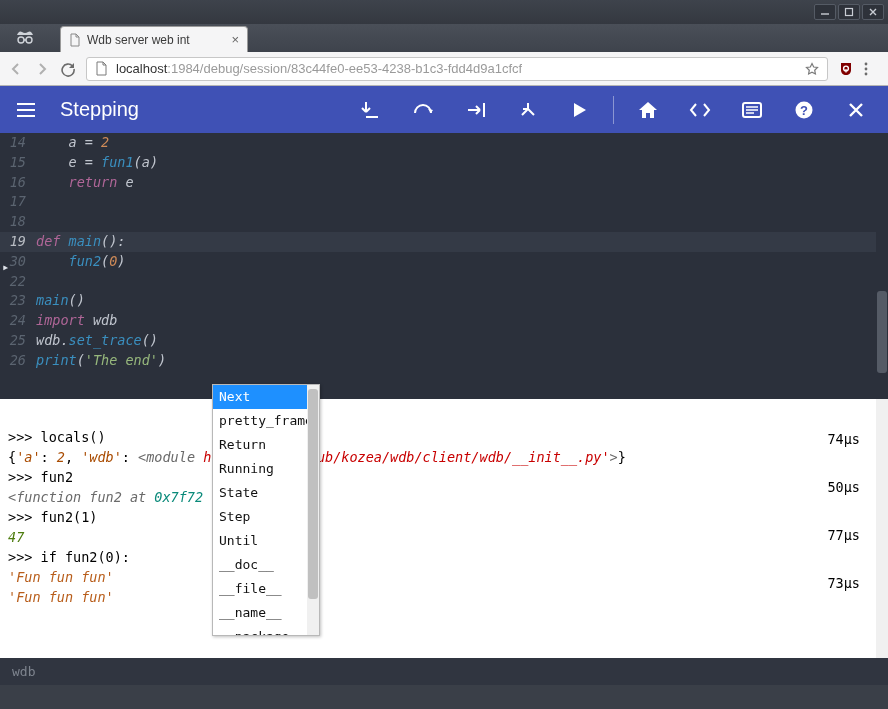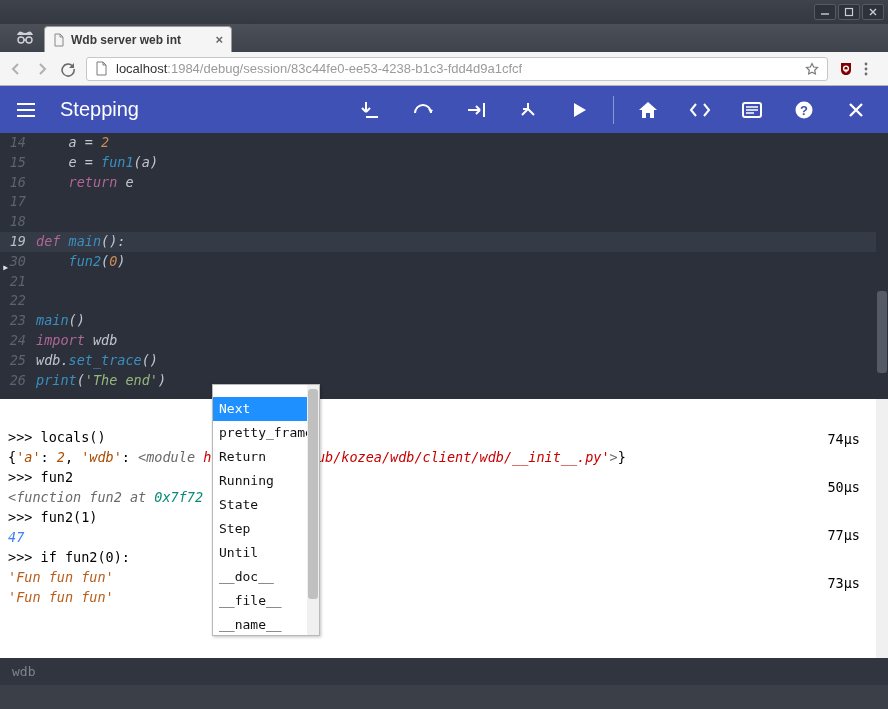--- a/index.html
+++ b/index.html
@@ -33,23 +33,22 @@
   border-radius: 2px;
 }
 
 
 .browser-chrome { background: #bfbfc0; }
 .tabbar {
   height: 28px;
   background: linear-gradient(#4a4f58, #3e434c);
   display: flex;
   align-items: flex-end;
-  padding-left: 44px;
+  padding-left: 60px;
   gap: 0;
-  font-weight: bold;
 }
 .incognito-icon {
   position: absolute;
   left: 14px;
   top: 29px;
   color: #cfd3d9;
 }
 .tab {
   height: 26px;
   background: #f5f5f6;
@@ -187,21 +186,21 @@
   overflow: hidden;
   position: relative;
 }
 .console .block { padding: 0 8px; }
 .console .timing {
   position: absolute;
   right: 28px;
   color: #000;
 }
 .con-prompt { color: #000; }
-.con-blue { color: #3b82f6; margin-top: 16px; }
+.con-blue { color: #4d7c0f; margin-top: 16px; }
 .con-ital { font-style: italic; }
 .con-grey { color: #6a6a6a; }
 .con-red { color: #c80000; }
 .con-brown { color: #a94b00; }
 .con-teal { color: #0a8a7a; }
 .con-str { color: #b85d1a; font-style: italic; }
 .con-scroll {
   position: absolute;
   right: 0; top: 0; bottom: 0;
   width: 12px;
@@ -219,21 +218,20 @@
   border: 1px solid #b8b8b8;
   box-shadow: 1px 1px 3px rgba(0,0,0,.25);
   font-family: "DejaVu Sans Mono", Menlo, Consolas, monospace;
   font-size: 13px;
   line-height: 24px;
   display: flex;
 }
 .ac-list {
   flex: 1;
   overflow: hidden;
-  margin-top: 12px;
 }
 .ac-item {
   padding: 0 6px;
   white-space: nowrap;
   overflow: hidden;
   color: #111;
   height: 24px;
 }
 .ac-item.sel {
   background: #1e90ff;
@@ -452,24 +450,20 @@
       </div>
       <div class="code-line current">
         <div class="gutter">19</div>
         <div class="code"><span class="tok-kw">def</span> <span class="tok-def">main</span>():</div>
       </div>
       <div class="code-line">
         <div class="gutter">30</div>
         <div class="code">    <span class="tok-fn">fun2</span>(<span class="tok-num">0</span>)</div>
       </div>
       <div class="code-line">
-        <div class="gutter">21</div>
-        <div class="code"></div>
-      </div>
-      <div class="code-line">
         <div class="gutter">22</div>
         <div class="code"></div>
       </div>
       <div class="code-line">
         <div class="gutter">23</div>
         <div class="code"><span class="tok-fn">main</span>()</div>
       </div>
       <div class="code-line">
         <div class="gutter">24</div>
         <div class="code"><span class="tok-kw">import</span> <span class="tok-id">wdb</span></div>

